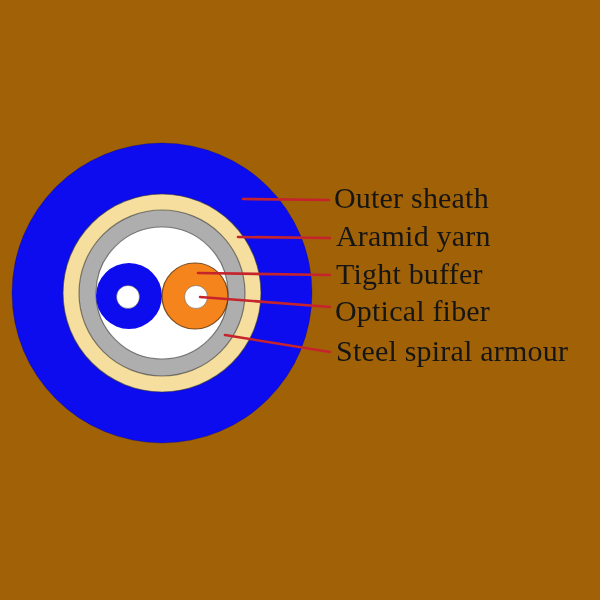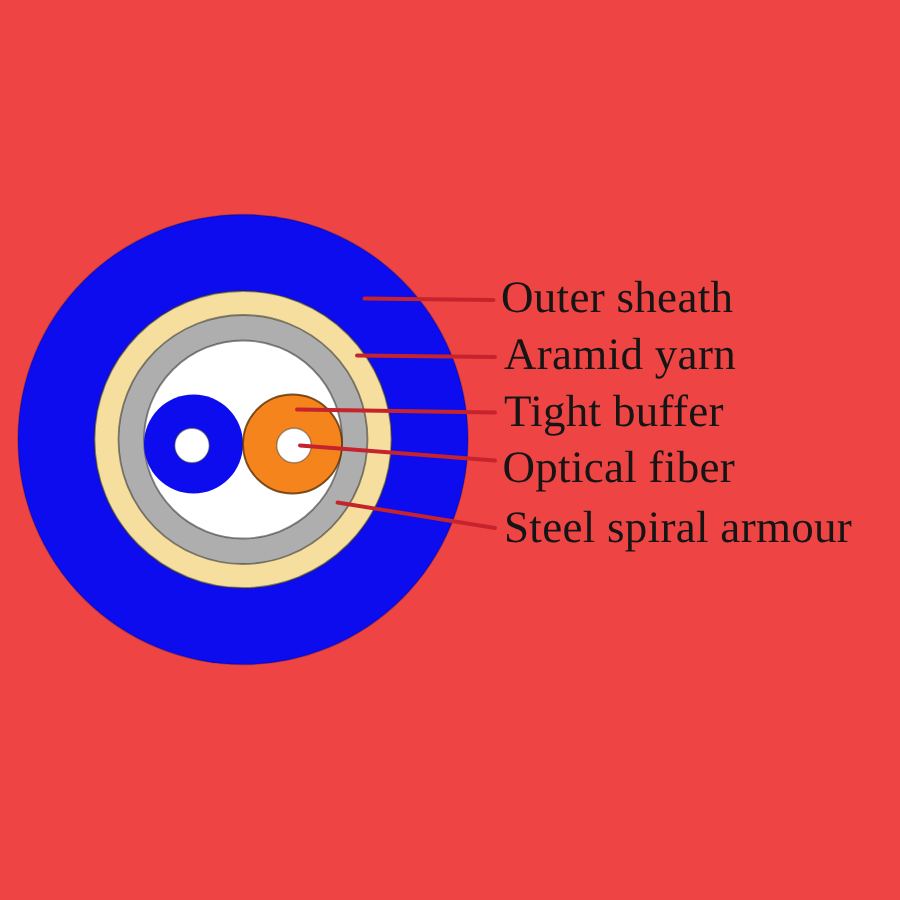--- a/index.html
+++ b/index.html
@@ -4,21 +4,21 @@
 <style>
   html, body {
     margin: 0;
     padding: 0;
     background: #ffffff;
   }
   .canvas {
     position: relative;
     width: 600px;
     height: 600px;
-    background: #ef4444;
+    background: #a16207;
     overflow: hidden;
   }
   svg { display: block; }
   .ring { stroke: rgba(45,45,45,0.55); stroke-width: 1.2; }
   .blue-disc { stroke: rgba(0,0,60,0.25); stroke-width: 1; }
   .orange-disc { stroke: rgba(90,45,0,0.8); stroke-width: 1.2; }
   .core { stroke: rgba(60,60,60,0.45); stroke-width: 1; }
   .leader { stroke-width: 2.6; stroke-linecap: round; fill: none; }
   .label {
     font-family: "Liberation Serif", serif;

